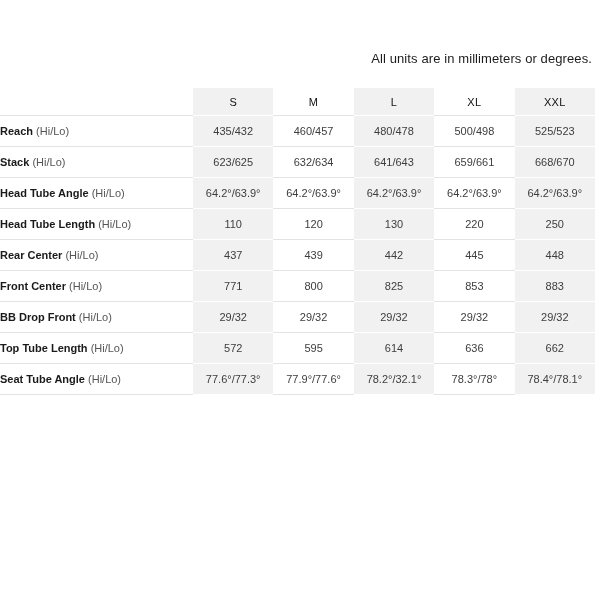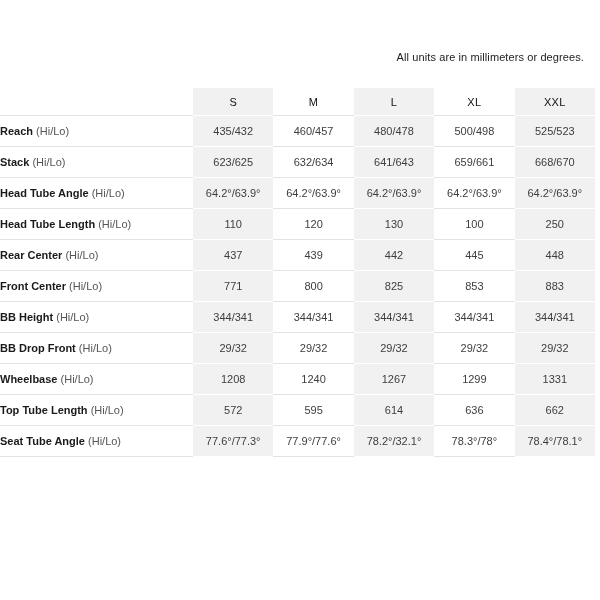--- a/index.html
+++ b/index.html
@@ -6,22 +6,22 @@
   html, body { margin: 0; padding: 0; background: #ffffff; }
   body {
     width: 600px; height: 600px;
     font-family: "Liberation Sans", sans-serif;
     position: relative;
     overflow: hidden;
   }
   .units-note {
     position: absolute;
     top: 51px;
-    right: 16px;
-    font-size: 11px;
+    right: 8px;
+    font-size: 13px;
     color: #1c1c1c;
     letter-spacing: 0.1px;
   }
   table.geo {
     position: absolute;
     top: 88px;
     left: 0;
     width: 595px;
     border-collapse: separate;
     border-spacing: 0;
@@ -117,62 +117,46 @@
         <td class="value">64.2°/63.9°</td>
         <td class="value stripe">64.2°/63.9°</td>
         <td class="value">64.2°/63.9°</td>
         <td class="value stripe">64.2°/63.9°</td>
       </tr>
       <tr>
         <th class="row-label"><b>Head Tube Length</b> <span>(Hi/Lo)</span></th>
         <td class="value stripe">110</td>
         <td class="value">120</td>
         <td class="value stripe">130</td>
-        <td class="value">100</td>
+        <td class="value">220</td>
         <td class="value stripe">250</td>
       </tr>
       <tr>
         <th class="row-label"><b>Rear Center</b> <span>(Hi/Lo)</span></th>
         <td class="value stripe">437</td>
         <td class="value">439</td>
         <td class="value stripe">442</td>
         <td class="value">445</td>
         <td class="value stripe">448</td>
       </tr>
       <tr>
         <th class="row-label"><b>Front Center</b> <span>(Hi/Lo)</span></th>
         <td class="value stripe">771</td>
         <td class="value">800</td>
         <td class="value stripe">825</td>
         <td class="value">853</td>
         <td class="value stripe">883</td>
       </tr>
       <tr>
-        <th class="row-label"><b>BB Height</b> <span>(Hi/Lo)</span></th>
-        <td class="value stripe">344/341</td>
-        <td class="value">344/341</td>
-        <td class="value stripe">344/341</td>
-        <td class="value">344/341</td>
-        <td class="value stripe">344/341</td>
-      </tr>
-      <tr>
         <th class="row-label"><b>BB Drop Front</b> <span>(Hi/Lo)</span></th>
         <td class="value stripe">29/32</td>
         <td class="value">29/32</td>
         <td class="value stripe">29/32</td>
         <td class="value">29/32</td>
         <td class="value stripe">29/32</td>
-      </tr>
-      <tr>
-        <th class="row-label"><b>Wheelbase</b> <span>(Hi/Lo)</span></th>
-        <td class="value stripe">1208</td>
-        <td class="value">1240</td>
-        <td class="value stripe">1267</td>
-        <td class="value">1299</td>
-        <td class="value stripe">1331</td>
       </tr>
       <tr>
         <th class="row-label"><b>Top Tube Length</b> <span>(Hi/Lo)</span></th>
         <td class="value stripe">572</td>
         <td class="value">595</td>
         <td class="value stripe">614</td>
         <td class="value">636</td>
         <td class="value stripe">662</td>
       </tr>
       <tr>

